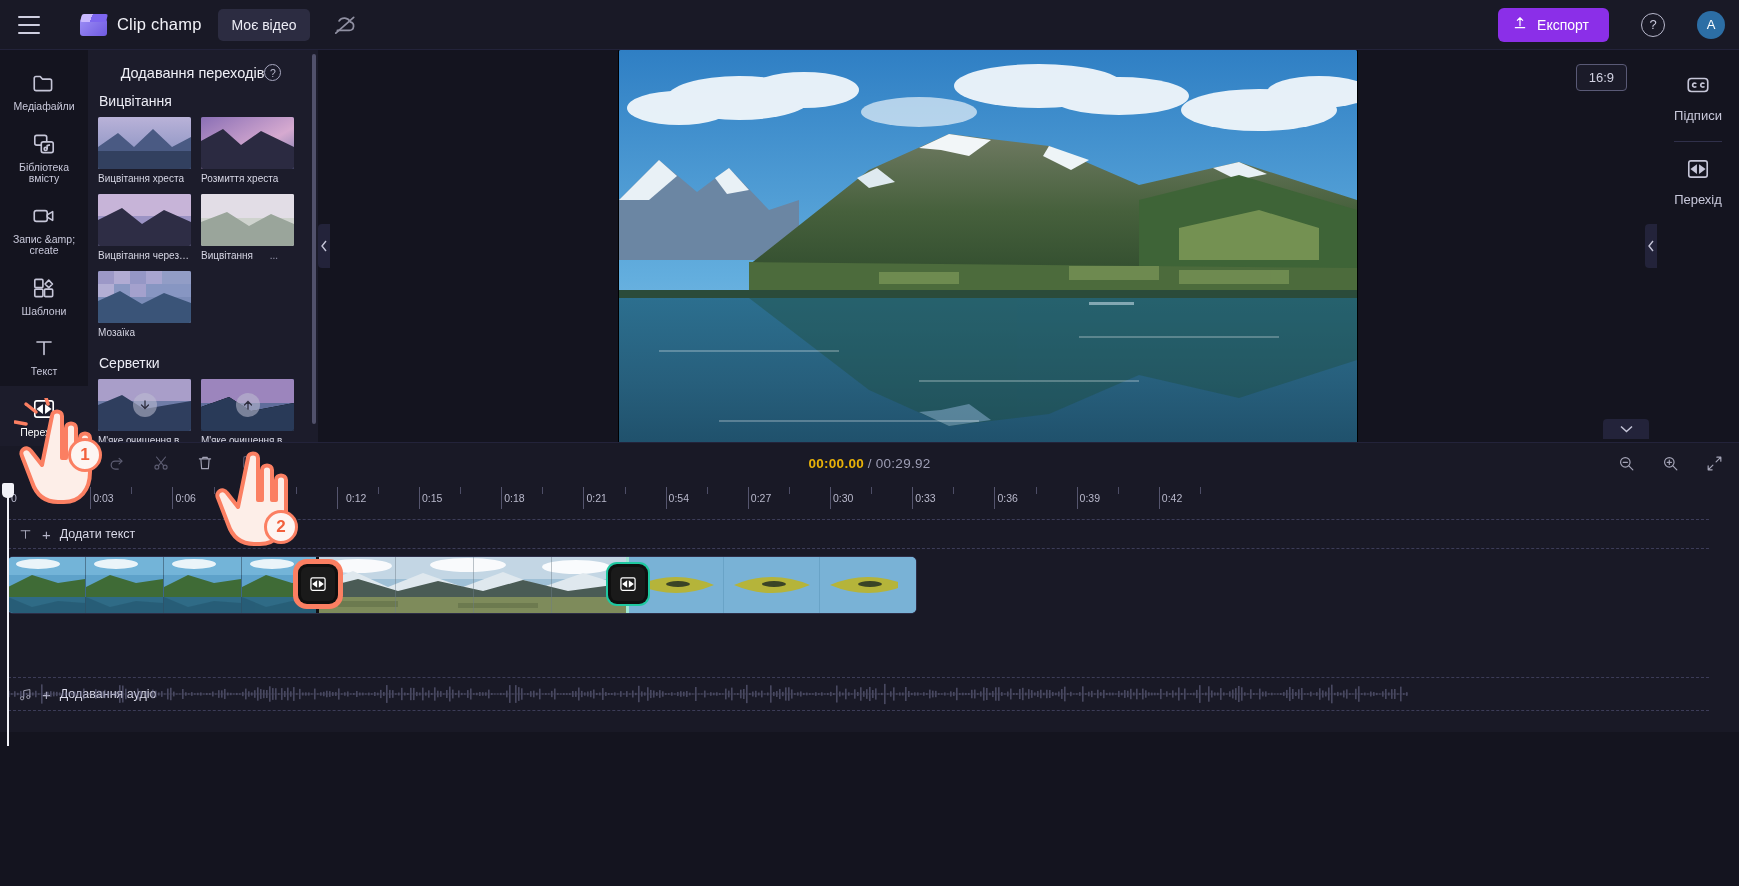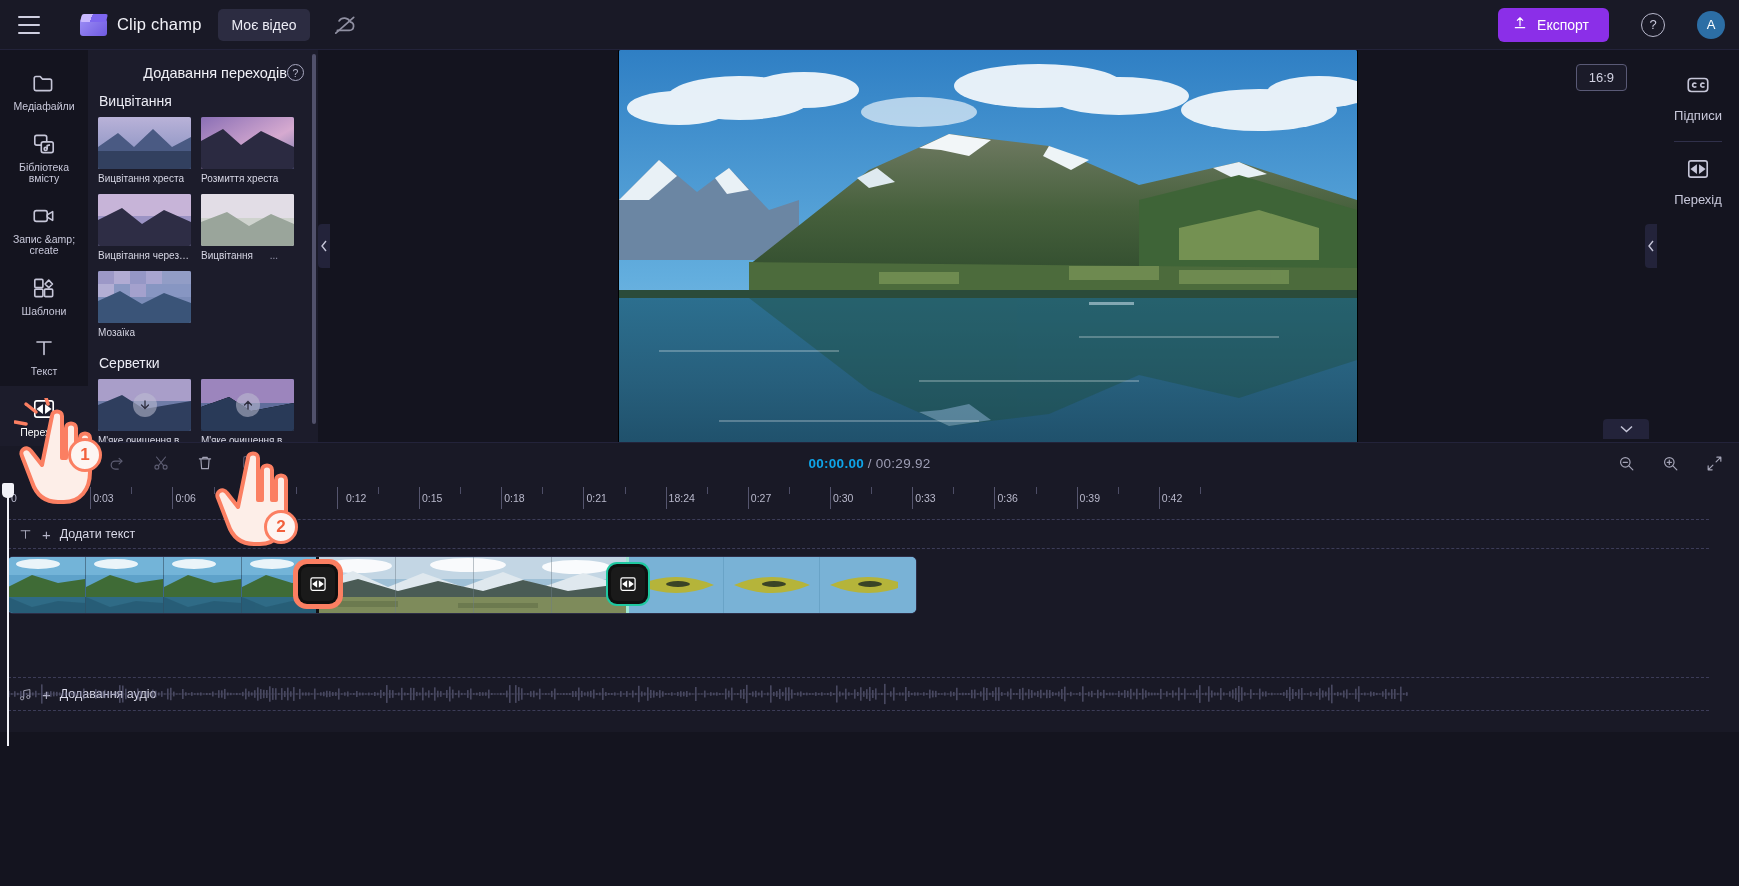--- a/index.html
+++ b/index.html
@@ -64,21 +64,21 @@
   .rail-item.active .ri-label { color:#ffffff; }
   .rail-svg { width:26px;height:26px; display:block;}
   .rail-item.active .rail-svg { filter: brightness(1.6); }
 
   
   .panel {
     width: 230px; flex: 0 0 230px; background: #1c1c2b;
     position: relative; overflow: hidden;
   }
   .panel-scroll { position:absolute; inset:0; padding: 14px 12px 10px 10px; overflow:hidden; }
-  .panel-head { display:flex; align-items:center; justify-content:flex-end; margin-bottom: 12px; padding-right:2px;}
+  .panel-head { display:flex; align-items:center; justify-content:center; margin-bottom: 12px; padding-right:2px;}
   .panel-title { font-size: 14.5px; color:#f0f0f7; }
   .panel-help { width:17px;height:17px;border:1.4px solid #a8a8c0;border-radius:50%;
       display:flex;align-items:center;justify-content:center;font-size:10.5px;color:#b8b8cc;cursor:pointer;}
   .group-title { font-size: 14px; color:#ececf5; margin: 6px 0 8px 1px; }
   .thumb-grid { display:flex; flex-wrap:wrap; gap: 9px 10px; }
   .thumb-cell { width: 93px; cursor:pointer; }
   .thumb-img { width:93px; height:52px; border-radius:2px; position:relative; overflow:hidden; background:#5c5f86;}
   .thumb-label { font-size: 10px; color:#d6d6e4; margin-top:3px; white-space:nowrap;
      overflow:hidden; text-overflow:ellipsis; line-height:13px;}
   .thumb-cell.wide .thumb-label{ letter-spacing:-.1px;}
@@ -125,21 +125,21 @@
      display:flex;align-items:center;justify-content:center;cursor:pointer;}
   .stage-collapse svg{width:8px;height:12px;}
 
   
   .timeline { height: 290px; flex:0 0 290px; background:#191926; border-top:1px solid #23233a;
      position:relative; display:flex; flex-direction:column;}
   .tl-toolbar { height: 40px; display:flex; align-items:center; padding: 0 14px; position:relative;}
   .tl-tools { display:flex; align-items:center; gap: 22px; margin-left: 4px;}
   .tl-btn { width:22px;height:22px;display:flex;align-items:center;justify-content:center;cursor:pointer;opacity:.8;}
   .tl-time { position:absolute; left:0; right:0; text-align:center; font-size:13.5px; pointer-events:none;}
-  .tl-time .cur { color:#0ea5e9; font-weight:bold; letter-spacing:.3px;}
+  .tl-time .cur { color:#eab308; font-weight:bold; letter-spacing:.3px;}
   .tl-time .tot { color:#9d9db4; letter-spacing:.3px;}
   .tl-zoom { margin-left:auto; display:flex; align-items:center; gap: 22px;}
   .tl-chevron { position:absolute; right: 90px; top: -24px; width:46px; height:20px;
      background:#23233a; border-radius:4px 4px 0 0; display:flex;align-items:center;justify-content:center;cursor:pointer;}
 
   .tl-ruler { height: 26px; position:relative; border-bottom:0; margin-left: 0;}
   .ruler-inner { position:absolute; left: 8px; right:0; top:0; bottom:0;}
   .tick { position:absolute; top: 4px; width:1px; background:#4d4d66;}
   .tick.maj { height: 22px; background:#55556e;}
   .tick.min { height: 7px; top:4px; }
@@ -714,21 +714,21 @@
           <div class="tick maj" style="left: 411px;"></div>
           <div class="tick-lbl" style="left: 411px;">0:15</div>
           <div class="tick min" style="left: 452.1px;"></div>
           <div class="tick maj" style="left: 493.2px;"></div>
           <div class="tick-lbl" style="left: 493.2px;">0:18</div>
           <div class="tick min" style="left: 534.3px;"></div>
           <div class="tick maj" style="left: 575.4px;"></div>
           <div class="tick-lbl" style="left: 575.4px;">0:21</div>
           <div class="tick min" style="left: 616.5px;"></div>
           <div class="tick maj" style="left: 657.6px;"></div>
-          <div class="tick-lbl" style="left: 657.6px;">18:24</div>
+          <div class="tick-lbl" style="left: 657.6px;">0:54</div>
           <div class="tick min" style="left: 698.7px;"></div>
           <div class="tick maj" style="left: 739.8px;"></div>
           <div class="tick-lbl" style="left: 739.8px;">0:27</div>
           <div class="tick min" style="left: 780.9px;"></div>
           <div class="tick maj" style="left: 822px;"></div>
           <div class="tick-lbl" style="left: 822px;">0:30</div>
           <div class="tick min" style="left: 863.1px;"></div>
           <div class="tick maj" style="left: 904.2px;"></div>
           <div class="tick-lbl" style="left: 904.2px;">0:33</div>
           <div class="tick min" style="left: 945.3px;"></div>

